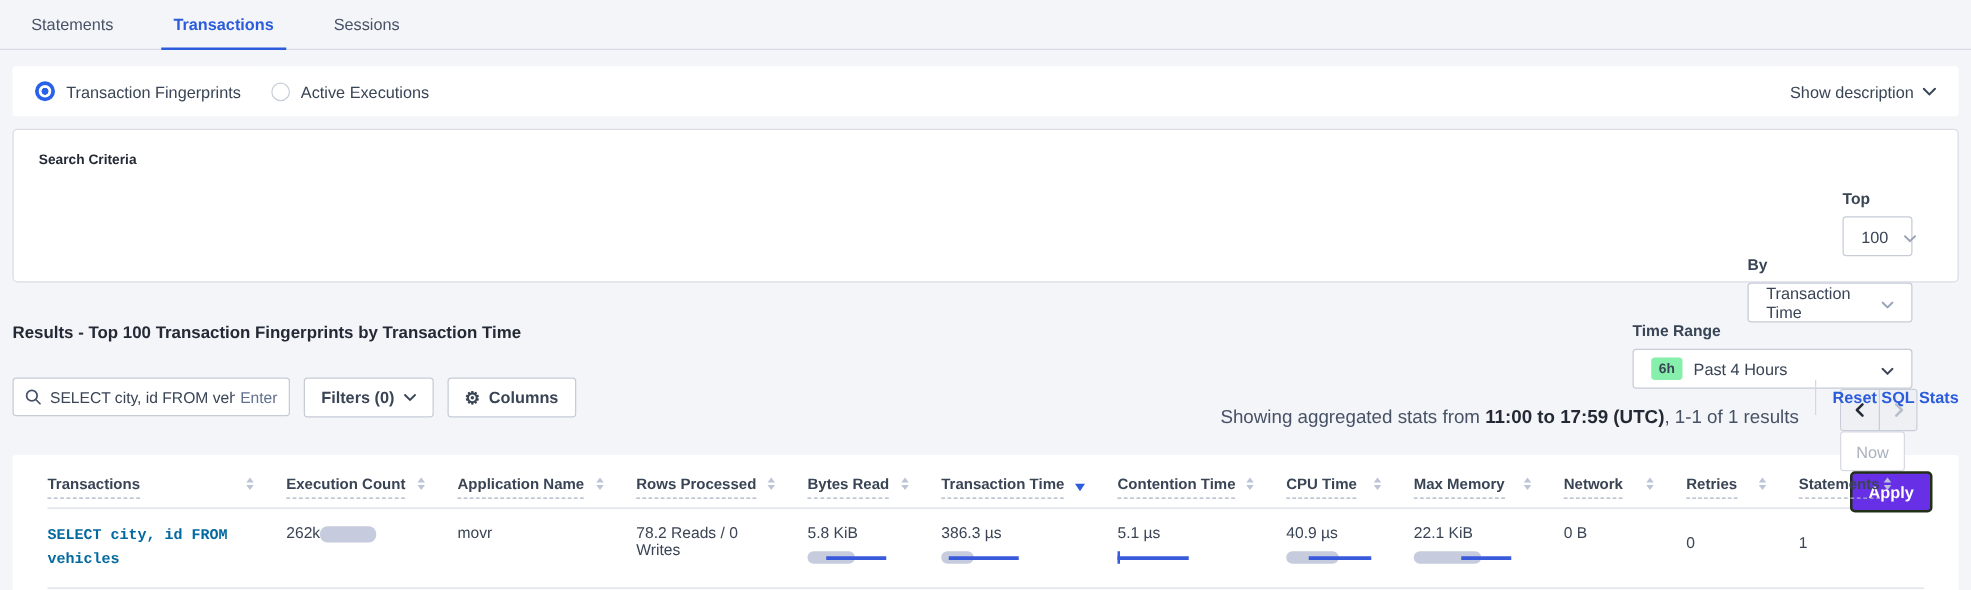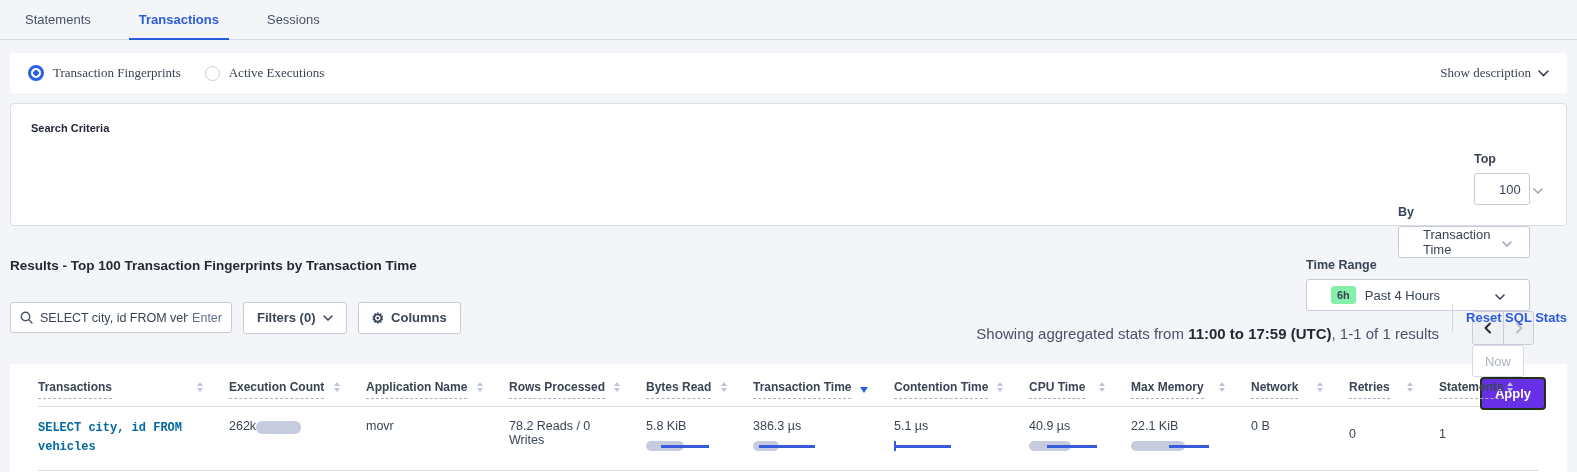--- a/index.html
+++ b/index.html
@@ -7,35 +7,35 @@
   body { background:#f4f5f8; font-family:"Liberation Sans", sans-serif; color:#394455; }
 
   
   .tabbar { display:flex; align-items:flex-end; height:40px; padding-left:15px; border-bottom:1px solid #d8dae5; }
   .tab { padding:0 10px 12px 10px; margin-right:28px; font-size:13px; color:#475266; cursor:pointer; position:relative; }
   .tab.active { color:#2b5cdc; font-weight:700; }
   .tab.active::after { content:""; position:absolute; left:0; right:0; bottom:-1px; height:2px; background:#2b5cdc; }
 
   
   .panel { background:#ffffff; border-radius:3px; margin:0 10px; }
-  .radio-panel { margin-top:13px; height:40px; display:flex; align-items:center; padding:0 18px;font-family:Liberation Serif, serif; }
+  .radio-panel { margin-top:13px; height:40px; display:flex; align-items:center; padding:0 18px; }
   .radio-opt { display:flex; align-items:center; margin-right:24px; cursor:pointer; }
   .radio { width:16px; height:16px; border-radius:50%; flex:0 0 auto; }
   .radio.checked { border:3px solid #2962e8; background:radial-gradient(circle, #2962e8 0 2.6px, #ffffff 3px); }
   .radio.unchecked { border:1px solid #c9ced9; background:#fff; width:15px; height:15px; }
   .radio-label { font-size:13px; color:#394455; margin-left:9px; }
   .show-desc { margin-left:auto; display:flex; align-items:center; gap:7px; font-size:13px; color:#394455; cursor:pointer; }
 
   
   .search-card { margin-top:10px; border:1px solid #dadce6; border-radius:4px; padding:18px 20px 20px 20px; height:123px; }
   .card-title { font-size:11px; font-weight:700; color:#242a35; }
   .controls-row { display:flex; align-items:flex-end; margin-top:18px;flex-direction:column; }
   .field { margin-right:16px; }
   .field-label { font-size:12.5px; font-weight:700; color:#394455; display:block; margin-bottom:7px; }
-  .select { height:32px; border:1px solid #c6cbd6; border-radius:3px; background:#fff; display:flex; align-items:center; padding:0 24px; font-size:13px; color:#394455; cursor:pointer; }
+  .select { height:32px; border:1px solid #c6cbd6; border-radius:3px; background:#fff; display:flex; align-items:center; padding:0 14px; font-size:13px; color:#394455; cursor:pointer; }
   .select .chev { margin-left:auto; padding-left:12px; }
   .sel-top { width:56px; }
   .sel-by { width:132px; }
   .sel-range { width:224px; }
   .badge-6h { background:#86efac; border-radius:3px; font-size:11px; font-weight:700; color:#394455; padding:3px 6px; margin-right:9px; }
   .arrow-group { display:flex; border:1px solid #c9cdd9; border-radius:3px; overflow:hidden; margin-right:12px; }
   .arrow-btn { width:30px; height:32px; background:#eef0f3; border:none; display:flex; align-items:center; justify-content:center; cursor:pointer; }
   .arrow-btn + .arrow-btn { border-left:1px solid #c9cdd9; }
   .btn-now { height:32px; background:#fff; border:1px solid #d7dae3; border-radius:3px; color:#aab1bf; font-size:13px; padding:0 12px; margin-right:22px; cursor:pointer; }
   .btn-apply { height:33px; background:#6730e6; border:2px solid #233018; border-radius:4px; color:#fff; font-size:13px; font-weight:700; padding:0 13px; cursor:pointer; }

